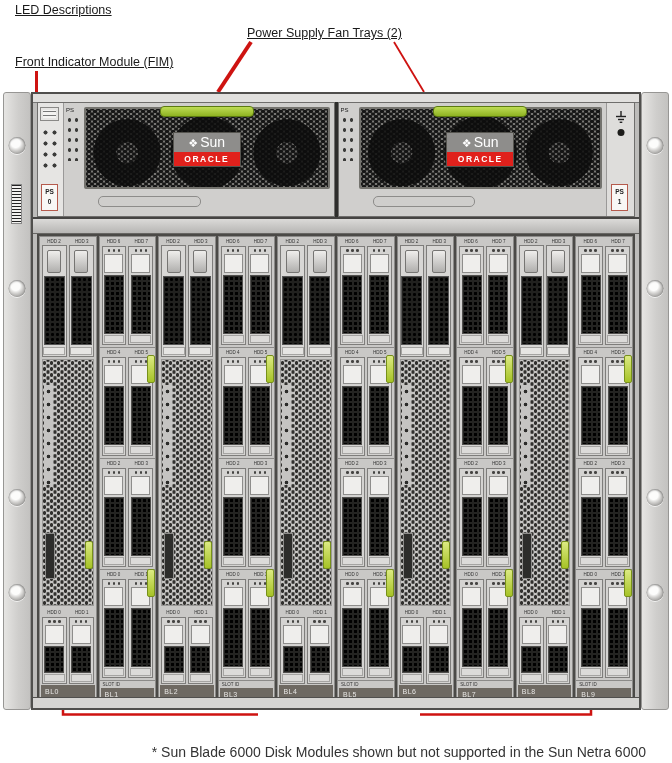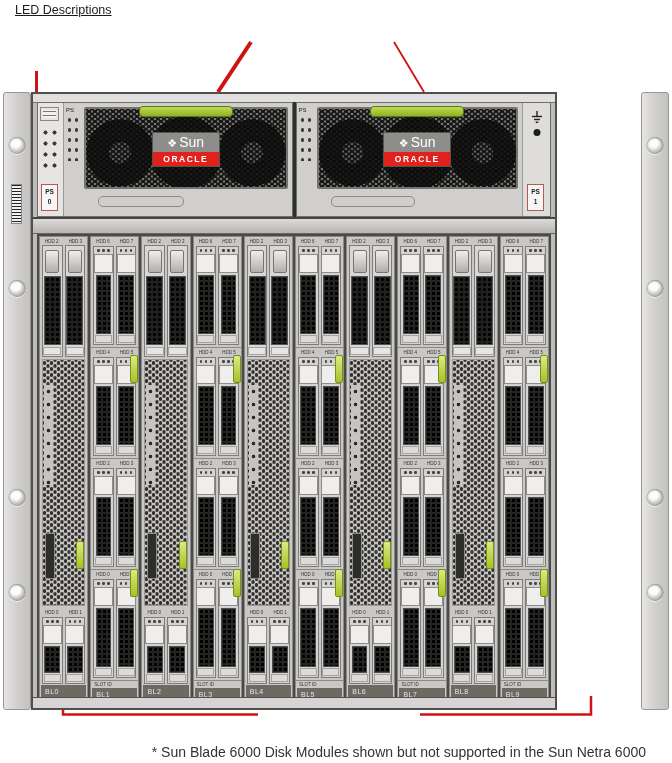--- a/index.html
+++ b/index.html
@@ -25,21 +25,21 @@
        border:1px solid #979694;border-radius:3px;box-sizing:border-box;}
   .ear.left{left:0;} .ear.right{right:0;}
   .hole{position:absolute;left:50%;transform:translateX(-50%);width:17px;height:17px;
         border-radius:50%;
         background:radial-gradient(circle at 42% 36%,#fcfcfb 30%,#d6d5d3 48%,#9c9b99 78%,#8a8987 100%);
         box-shadow:inset 0 1px 2px rgba(0,0,0,.4),0 1px 0 rgba(255,255,255,.7);}
   .barcode{position:absolute;left:7px;top:91px;width:9px;height:38px;background:#f2f1ef;
            border:1px solid #888;
            background-image:repeating-linear-gradient(180deg,#222 0 1px,transparent 1px 3px);}
 
-  .cbody{position:absolute;left:28px;top:0;width:526px;height:618px;
+  .cbody{position:absolute;left:28px;top:0;width:610px;height:618px;
          background:#bdbcba;border:2px solid #504f4d;box-sizing:border-box;}
   .topstrip{position:absolute;left:0;right:0;top:0;height:8px;background:#e1e0de;
             border-bottom:1px solid #777675;}
 
   
   .psu-row{position:absolute;left:4px;right:4px;top:8px;height:115px;display:flex;gap:3px;
            background:#2e2e2c;}
   .tray{position:relative;flex:1;background:#d0cfcd;border:1px solid #6f6e6c;
         box-sizing:border-box;display:flex;}
   .fimstrip{width:25px;background:#e6e5e3;border-right:1px solid #9a9998;position:relative;}
@@ -152,20 +152,22 @@
 
   <svg class="lines-overlay" width="672" height="763" viewBox="0 0 672 763">
     <line x1="36.5" y1="71" x2="36.5" y2="93" stroke="#ce1311" stroke-width="3"></line>
     <line x1="251" y1="42" x2="218" y2="92" stroke="#ce1311" stroke-width="4"></line>
     <line x1="394" y1="42" x2="424" y2="92" stroke="#ce1311" stroke-width="1.8"></line>
     <polyline points="63,696 63,714.5 258,714.5" fill="none" stroke="#ce1311" stroke-width="2.5"></polyline>
     <polyline points="420,714.5 591,714.5 591,696" fill="none" stroke="#ce1311" stroke-width="2.5"></polyline>
   </svg>
 
   <div class="callout lbl-led">LED Descriptions</div>
+  <div class="callout lbl-psu">Power Supply Fan Trays (2)</div>
+  <div class="callout lbl-fim">Front Indicator Module (FIM)</div>
 
   <div class="chassis">
 
     <div class="ear left">
       <div class="hole" style="top:44px"></div>
       <div class="hole" style="top:187px"></div>
       <div class="hole" style="top:396px"></div>
       <div class="hole" style="top:491px"></div>
       <div class="barcode"></div>
     </div>

